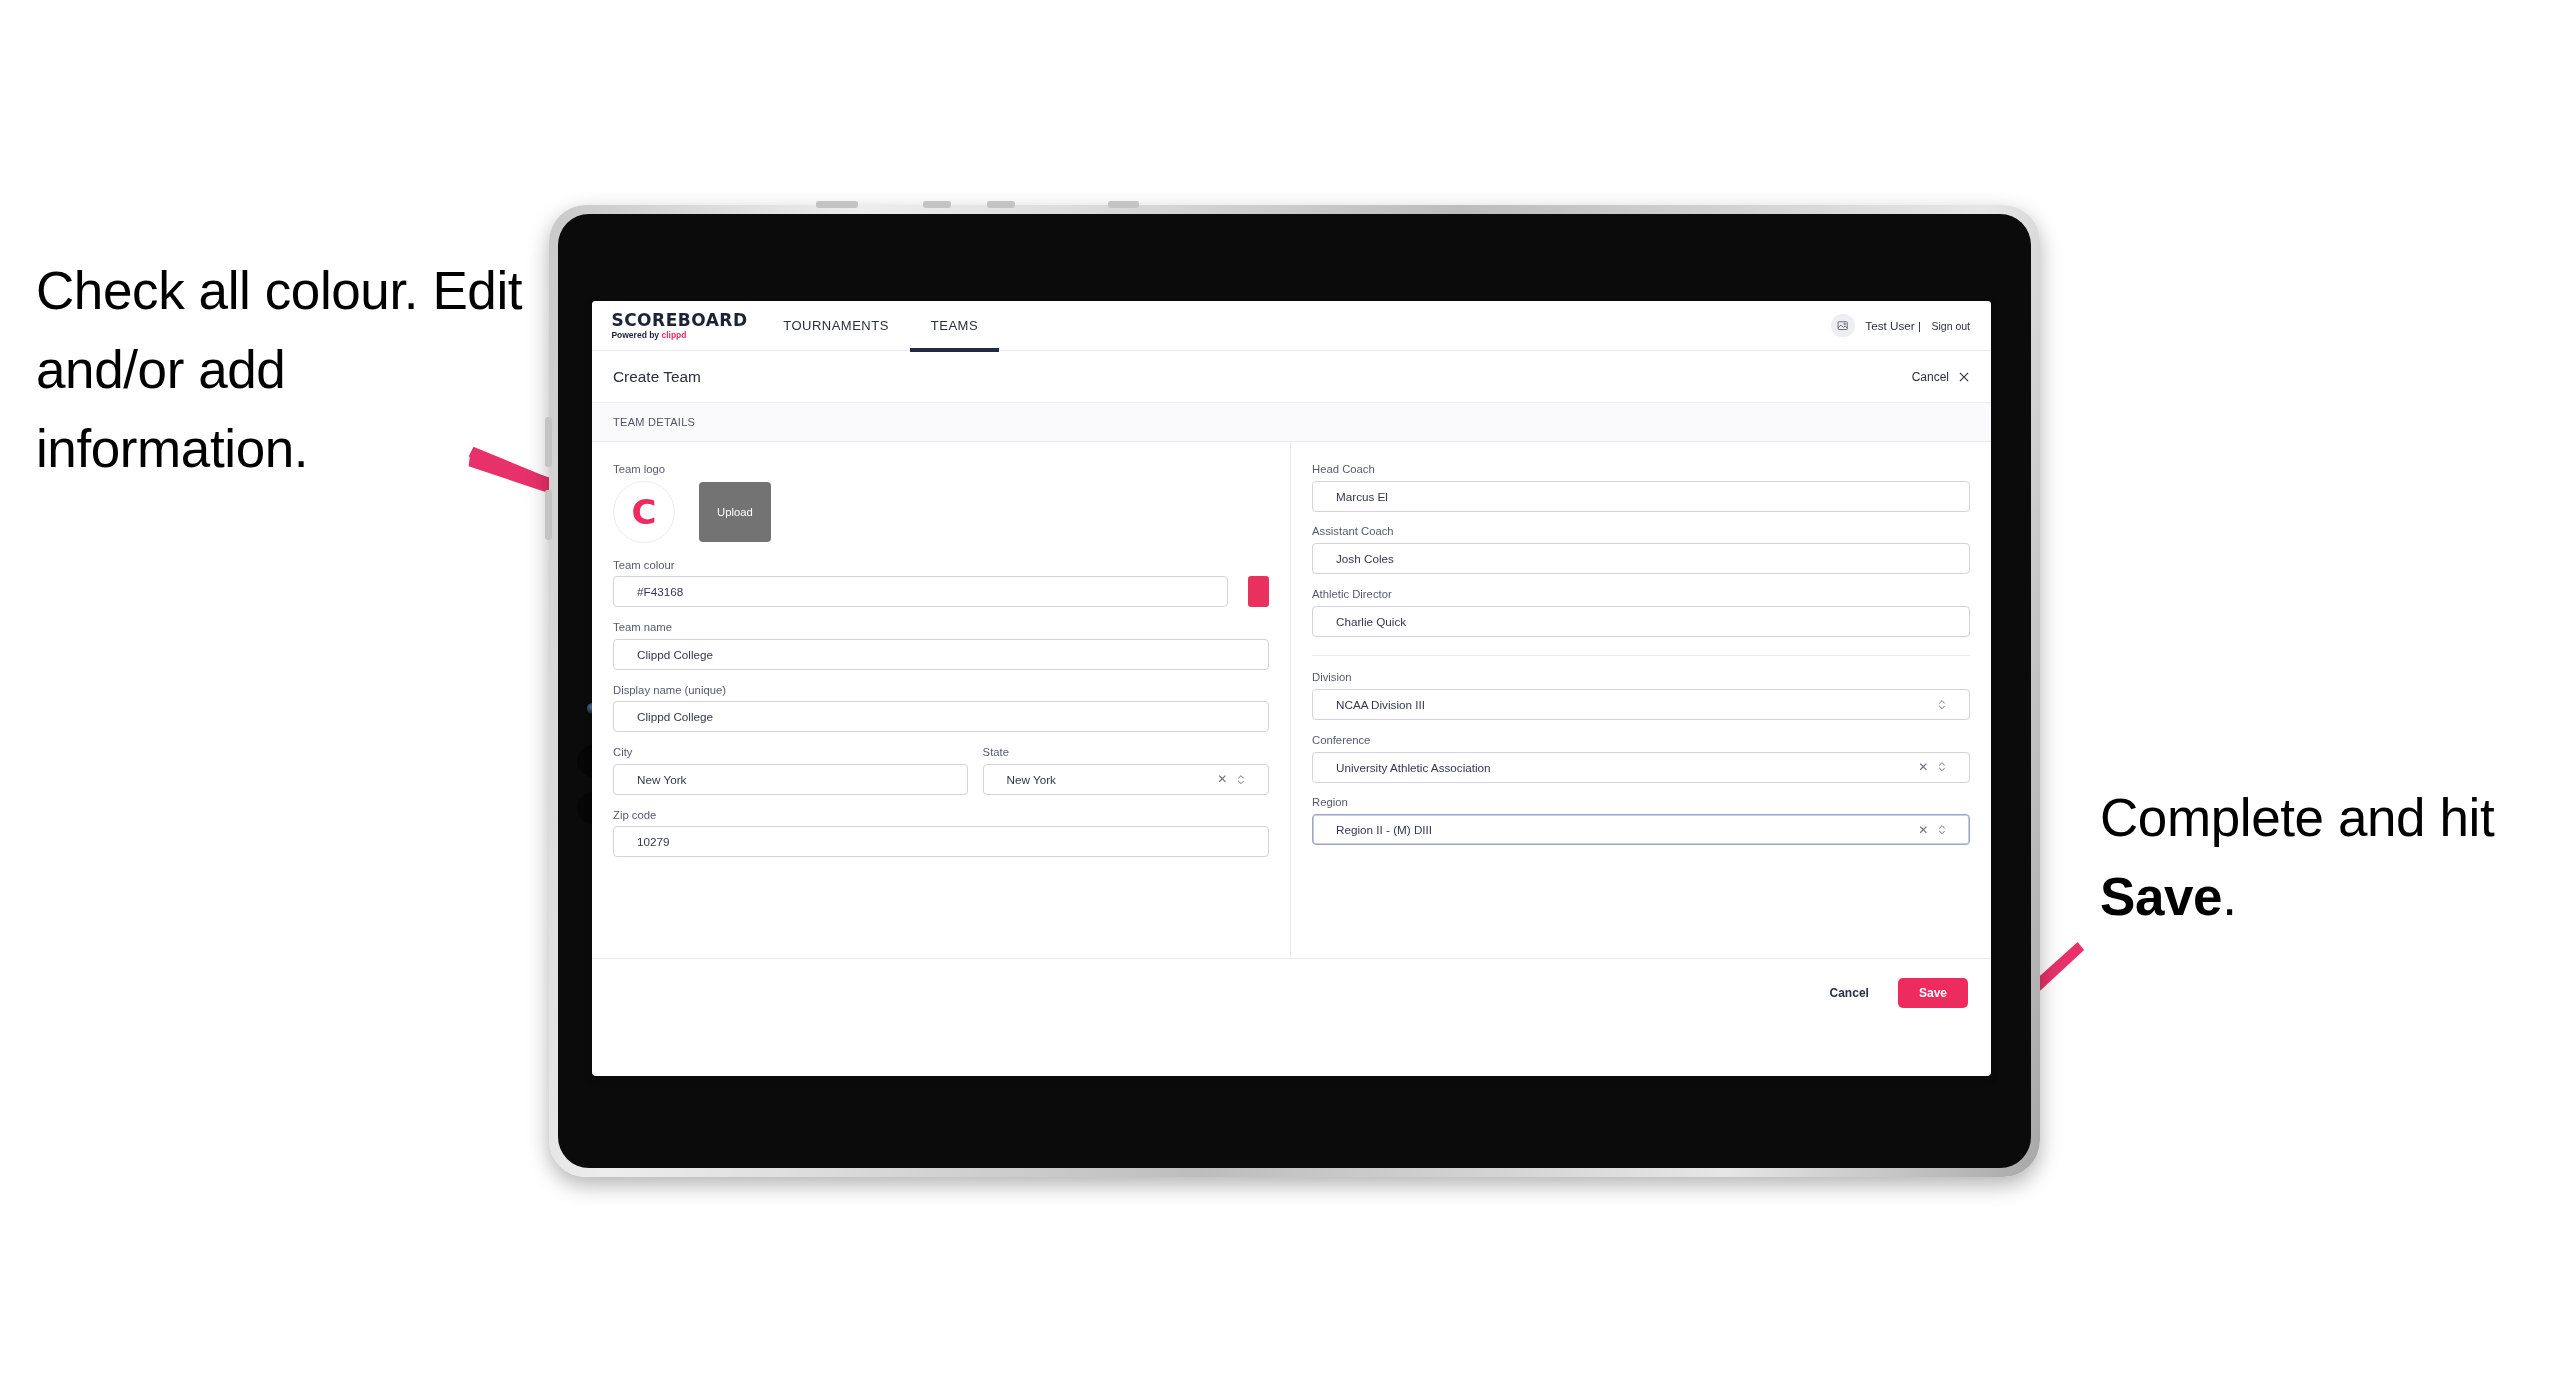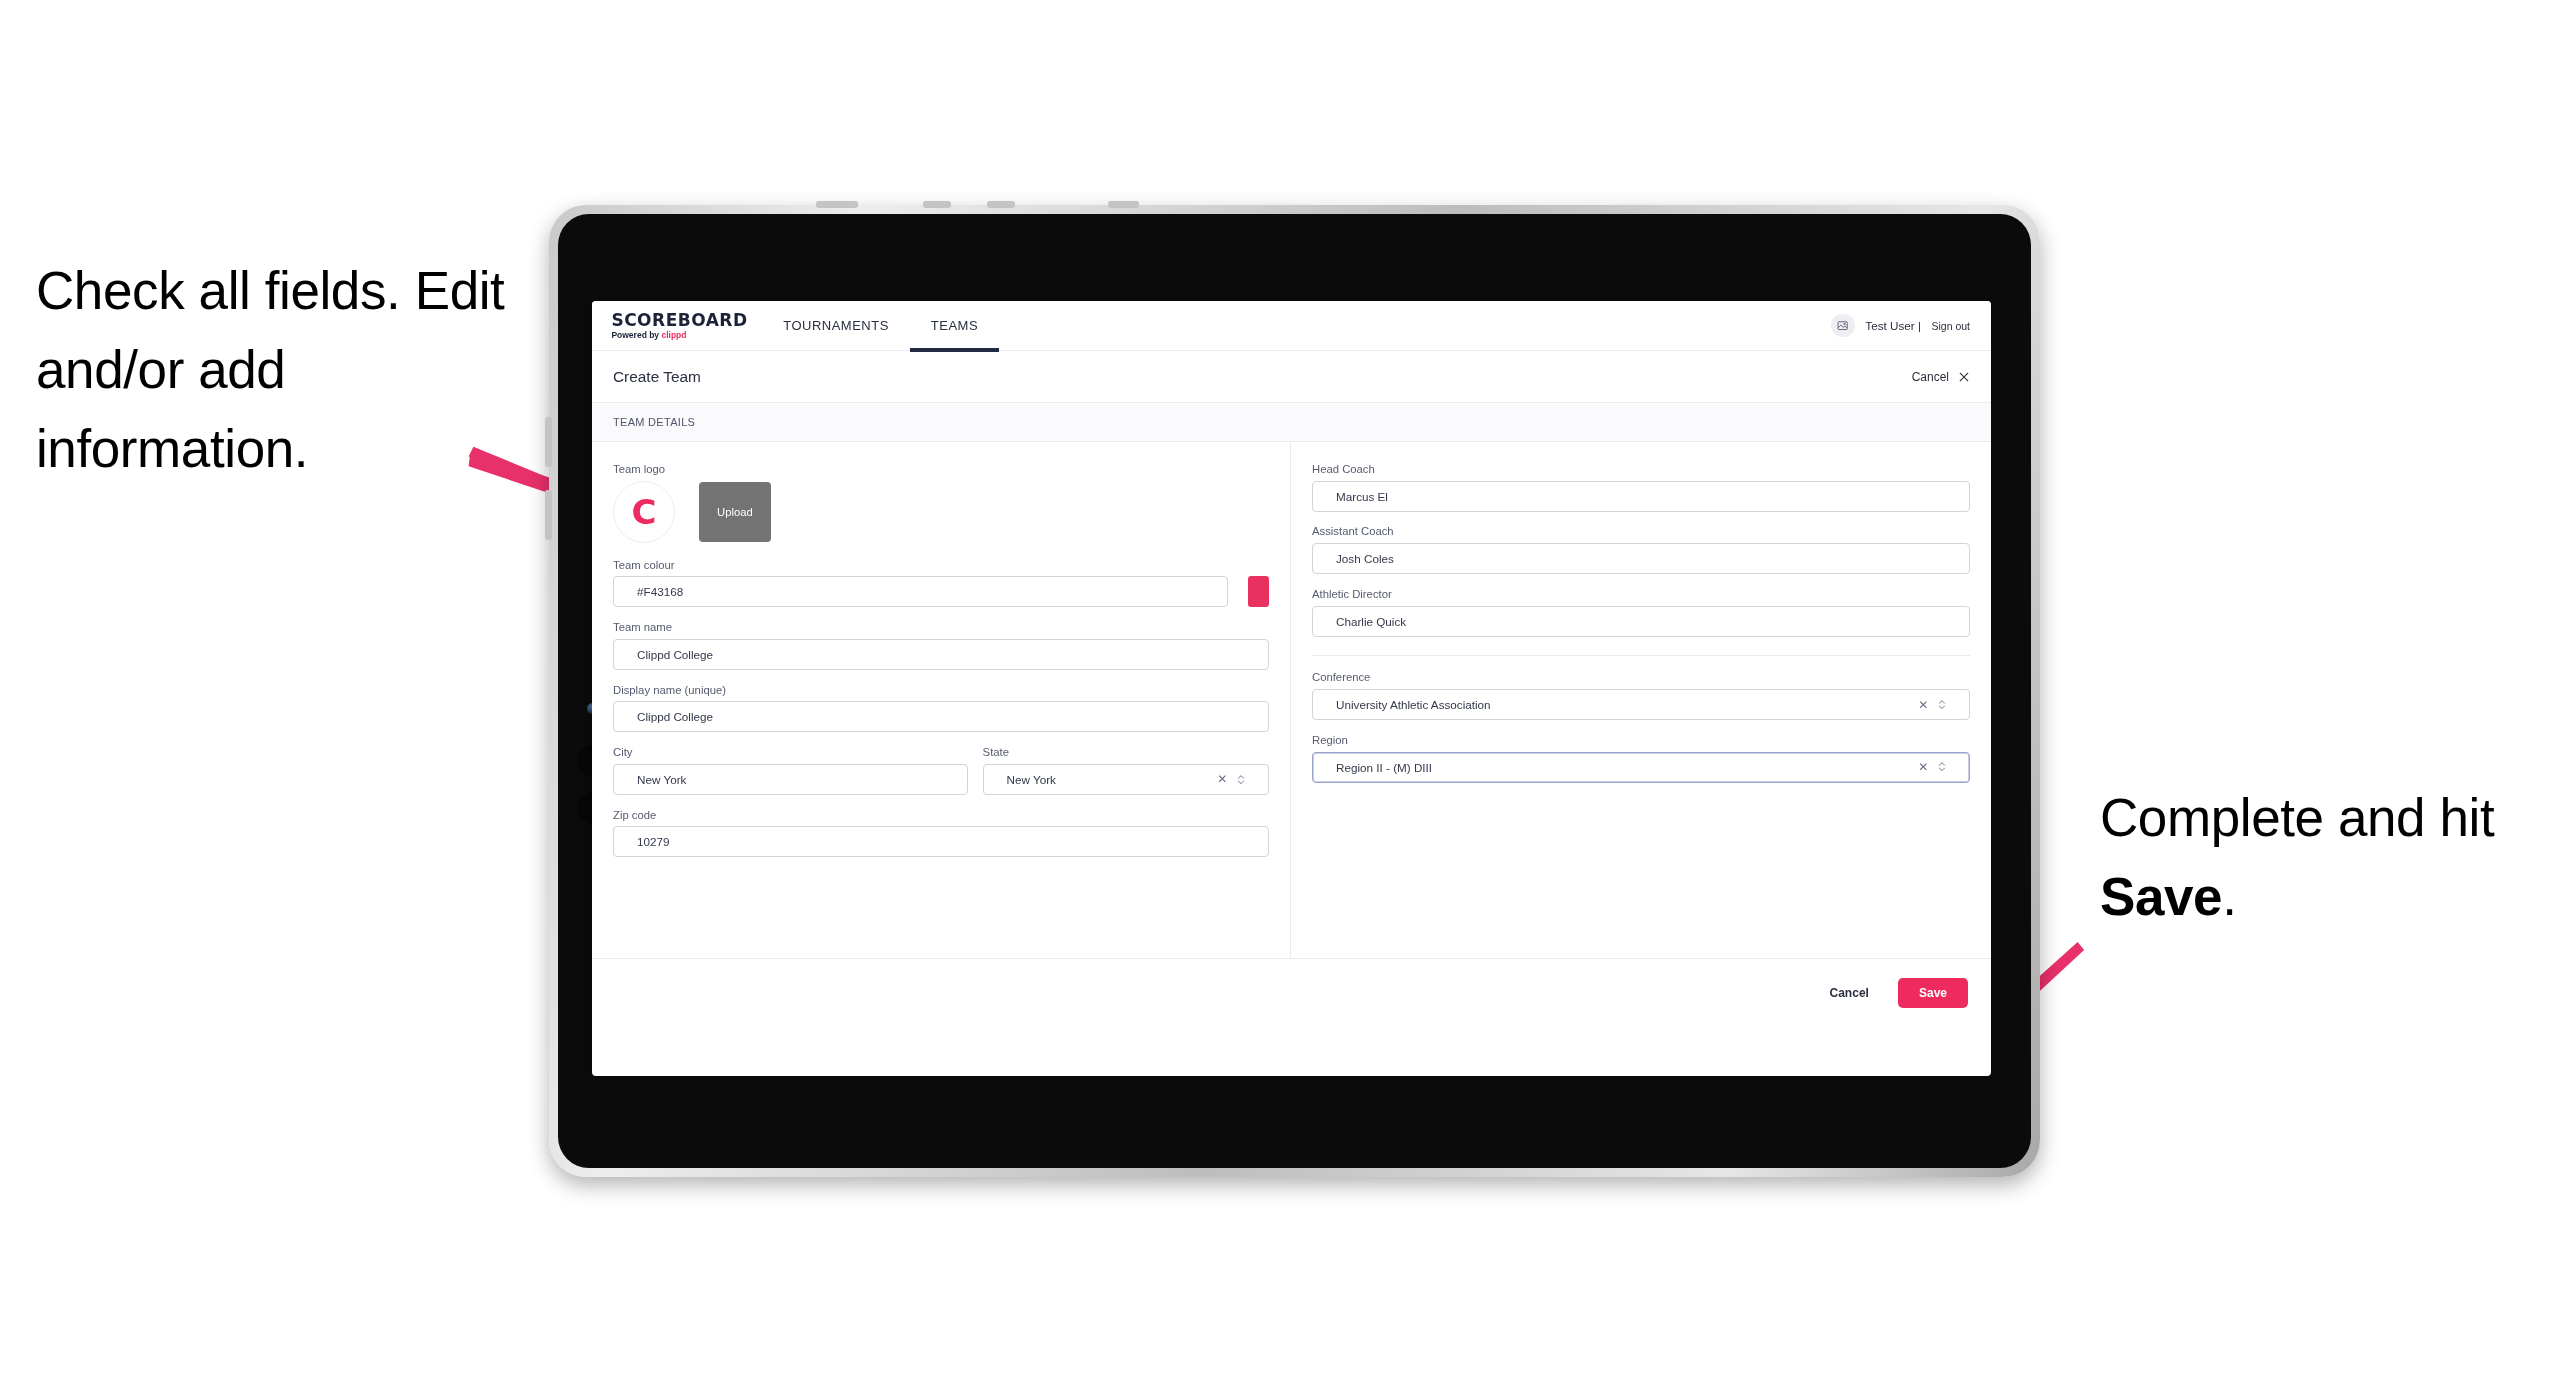--- a/index.html
+++ b/index.html
@@ -233,21 +233,21 @@
   #footer-save {
     background: #ee2b5e; color: #fff; font-size: 12px; font-weight: 700;
     border-radius: 4.9px; padding: 8px 21px; cursor: pointer;
   }
 </style>
 </head>
 <body>
 
 <div id="stage">
 
-  <div class="annot" id="annot-left">Check all fields. Edit and/or add information.</div>
+  <div class="annot" id="annot-left">Check all colour. Edit and/or add information.</div>
 
   <svg class="arrow-svg" style="left:454px; top:429px;" width="194" height="105" viewBox="0 0 240 130">
     <path d="M18 34 L150 72 L138 97 L205 98 L160 52 L150 74 L24 22 Z" fill="#E8316A"></path>
     <polygon points="136,48 206,98 140,102" fill="#E8316A"></polygon>
     <path d="M20 30 L150 70 L143 88 L18 46 Z" fill="#E8316A"></path>
   </svg>
 
   <div class="annot" id="annot-right">
     <span>Complete and hit </span><b>Save</b><span>.</span>
   </div>
@@ -391,20 +391,34 @@
         </div>
 
         <div class="field">
           <span class="flabel">Athletic Director</span>
           <div class="finput">Charlie Quick</div>
         </div>
 
         <div class="col-divider"></div>
 
 
+        <div class="field">
+          <span class="flabel">Division</span>
+          <div class="finput select">
+            <span>NCAA Division III</span>
+            <span class="sel-adorn">
+              <span class="sel-caret">
+                <svg width="8" height="11.3" viewBox="0 0 10 14" stroke="#6a6f84" stroke-width="1.2" fill="none">
+                  <path d="M1.5 5.5 L5 2 L8.5 5.5"></path>
+                    <path d="M1.5 8.5 L5 12 L8.5 8.5"></path>
+                </svg>
+              </span>
+            </span>
+          </div>
+        </div>
 
         <div class="field">
           <span class="flabel">Conference</span>
           <div class="finput select">
             <span>University Athletic Association</span>
             <span class="sel-adorn">
               <span class="sel-x">✕</span>
               <span class="sel-caret">
                 <svg width="8" height="11.3" viewBox="0 0 10 14" stroke="#6a6f84" stroke-width="1.2" fill="none">
                   <path d="M1.5 5.5 L5 2 L8.5 5.5"></path>

